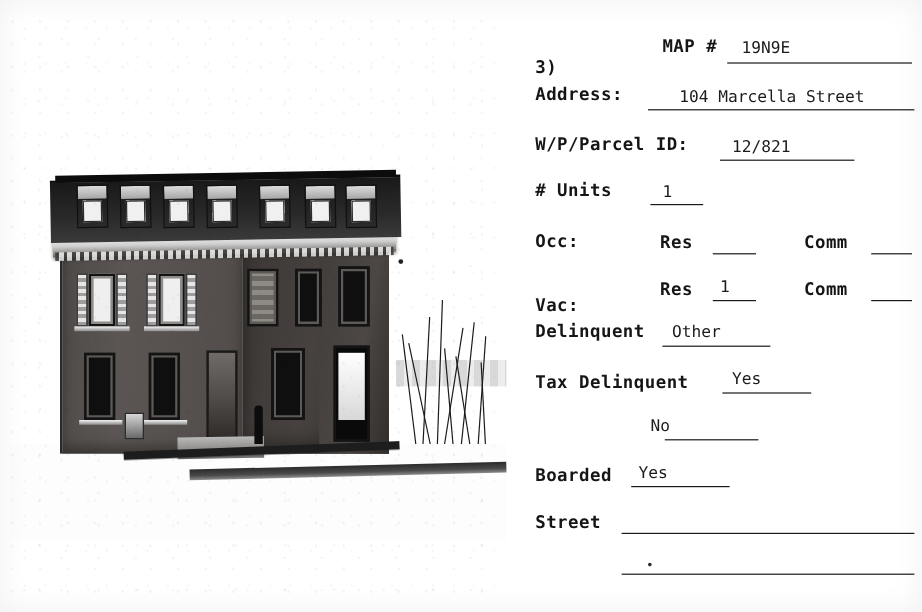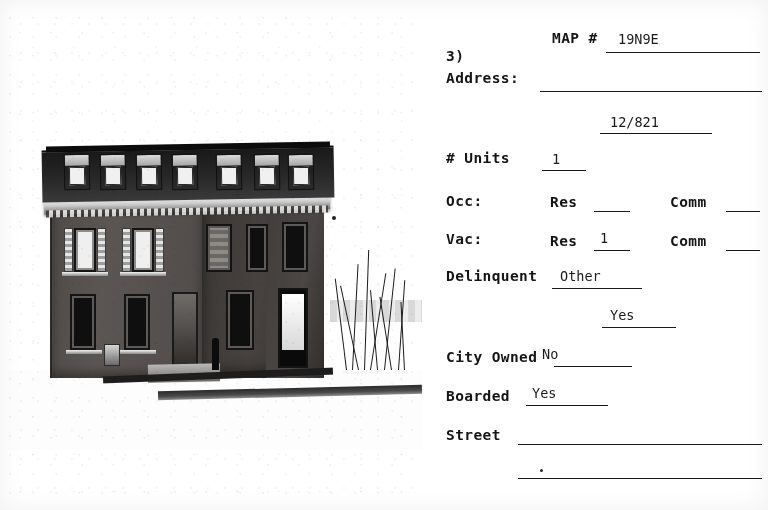--- a/index.html
+++ b/index.html
@@ -342,22 +342,28 @@
   </div>
   <div class="rule" style="left:176px; top:52px; width:154px;"></div>
 
   <div class="row" style="left:16px; top:46px;">
     <span class="lbl">3)</span>
   </div>
 
   <div class="row" style="left:16px; top:68px;">
     <span class="lbl">Address:</span>
   </div>
+  <div class="row" style="left:136px; top:70px;">
+    <span class="hand">104 Marcella Street</span>
+  </div>
   <div class="rule" style="left:110px; top:91px; width:222px;"></div>
 
+  <div class="row" style="left:16px; top:110px;">
+    <span class="lbl">W/P/Parcel ID:</span>
+  </div>
   <div class="row" style="left:180px; top:112px;">
     <span class="hand">12/821</span>
   </div>
   <div class="rule" style="left:170px; top:133px; width:112px;"></div>
 
   <div class="row" style="left:16px; top:148px;">
     <span class="lbl"># Units</span>
   </div>
   <div class="row" style="left:122px; top:149px;">
     <span class="hand">1</span>
@@ -375,21 +381,21 @@
   </div>
   <div class="rule" style="left:164px; top:211px; width:36px;"></div>
   <div class="row" style="left:240px; top:192px;">
     <span class="lbl">Comm</span>
   </div>
   <div class="row" style="left:300px; top:192px;">
     <span class="hand"></span>
   </div>
   <div class="rule" style="left:296px; top:211px; width:34px;"></div>
 
-  <div class="row" style="left:16px; top:229px;">
+  <div class="row" style="left:16px; top:244px;">
     <span class="lbl">Vac:</span>
   </div>
   <div class="row" style="left:120px; top:231px;">
     <span class="lbl">Res</span>
   </div>
   <div class="row" style="left:170px; top:228px;">
     <span class="hand">1</span>
   </div>
   <div class="rule" style="left:164px; top:250px; width:36px;"></div>
   <div class="row" style="left:240px; top:231px;">
@@ -401,28 +407,28 @@
   <div class="rule" style="left:296px; top:250px; width:34px;"></div>
 
   <div class="row" style="left:16px; top:266px;">
     <span class="lbl">Delinquent</span>
   </div>
   <div class="row" style="left:130px; top:266px;">
     <span class="hand">Other</span>
   </div>
   <div class="rule" style="left:122px; top:288px; width:90px;"></div>
 
+  <div class="row" style="left:16px; top:308px;">
+    <span class="lbl">Tax Delinquent</span>
+  </div>
   <div class="row" style="left:180px; top:305px;">
     <span class="hand">Yes</span>
   </div>
   <div class="rule" style="left:172px; top:327px; width:74px;"></div>
 
-  <div class="row" style="left:16px; top:347px;">
-    <span class="lbl">City Owned</span>
-  </div>
   <div class="row" style="left:112px; top:344px;">
     <span class="hand">No</span>
   </div>
   <div class="rule" style="left:124px; top:366px; width:78px;"></div>
 
   <div class="row" style="left:16px; top:386px;">
     <span class="lbl">Boarded</span>
   </div>
   <div class="row" style="left:102px; top:383px;">
     <span class="hand">Yes</span>

